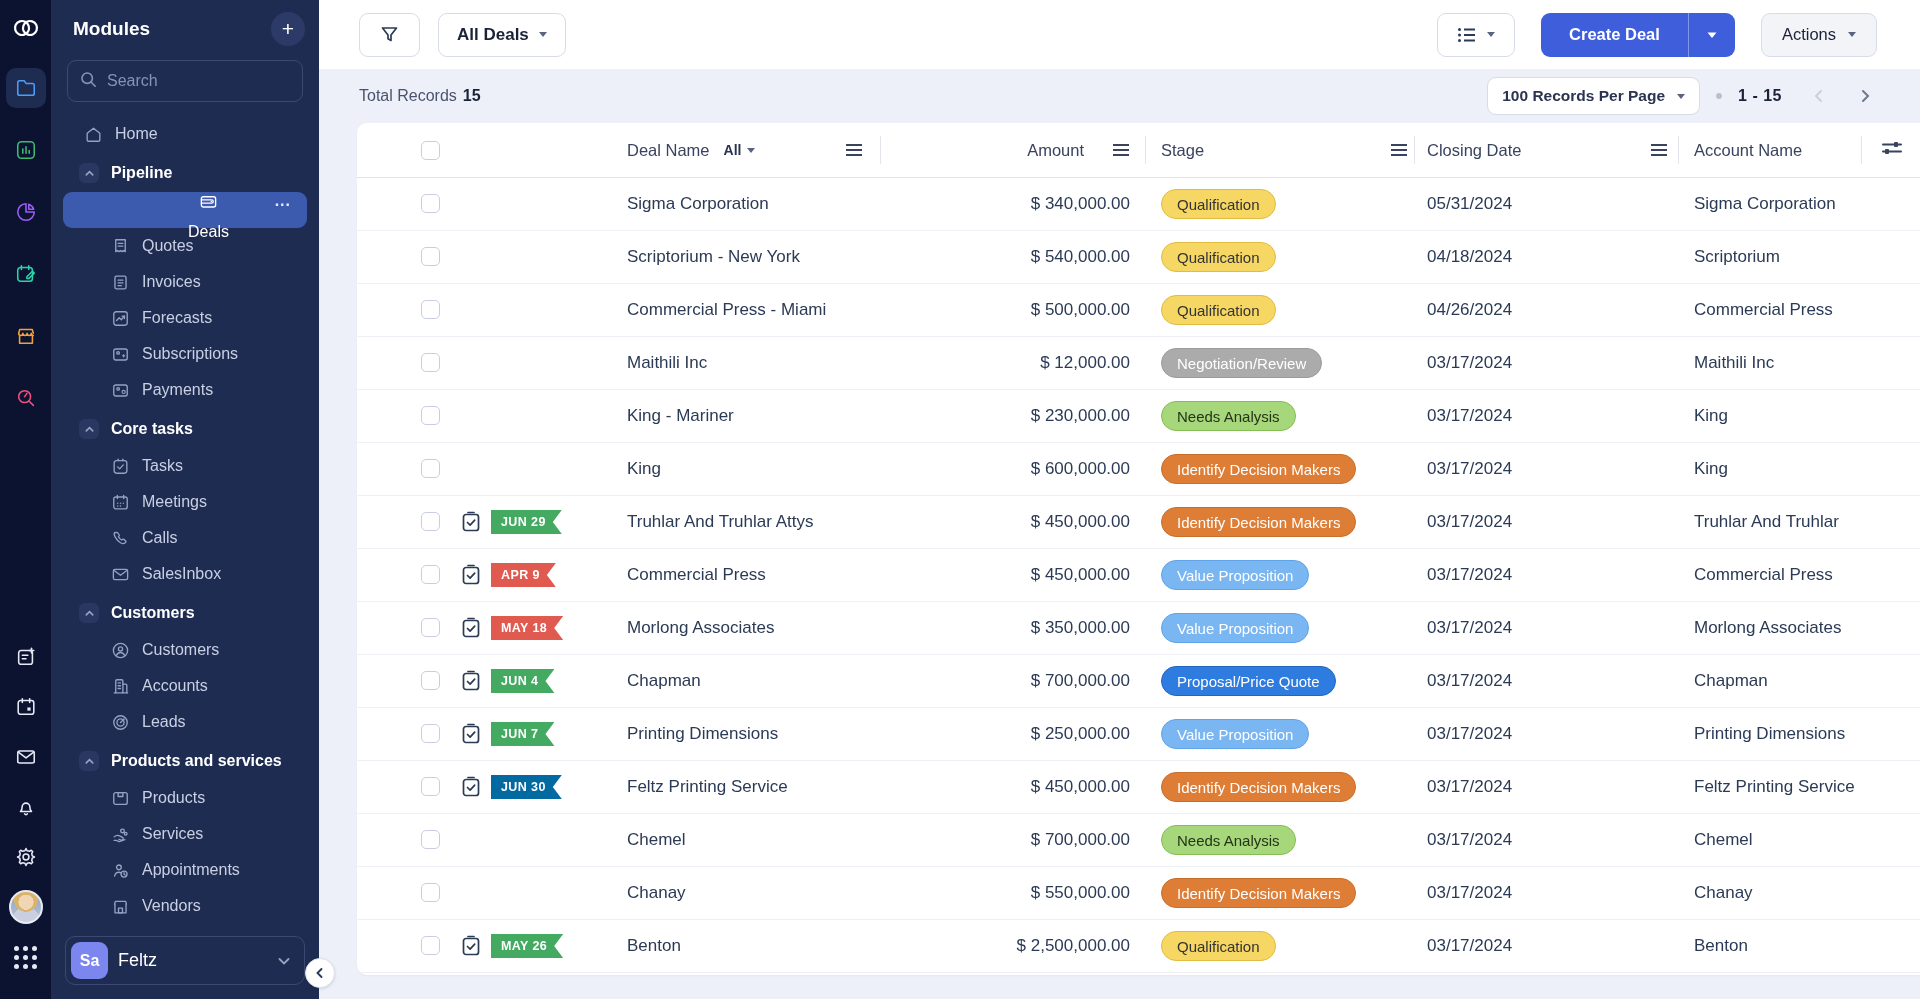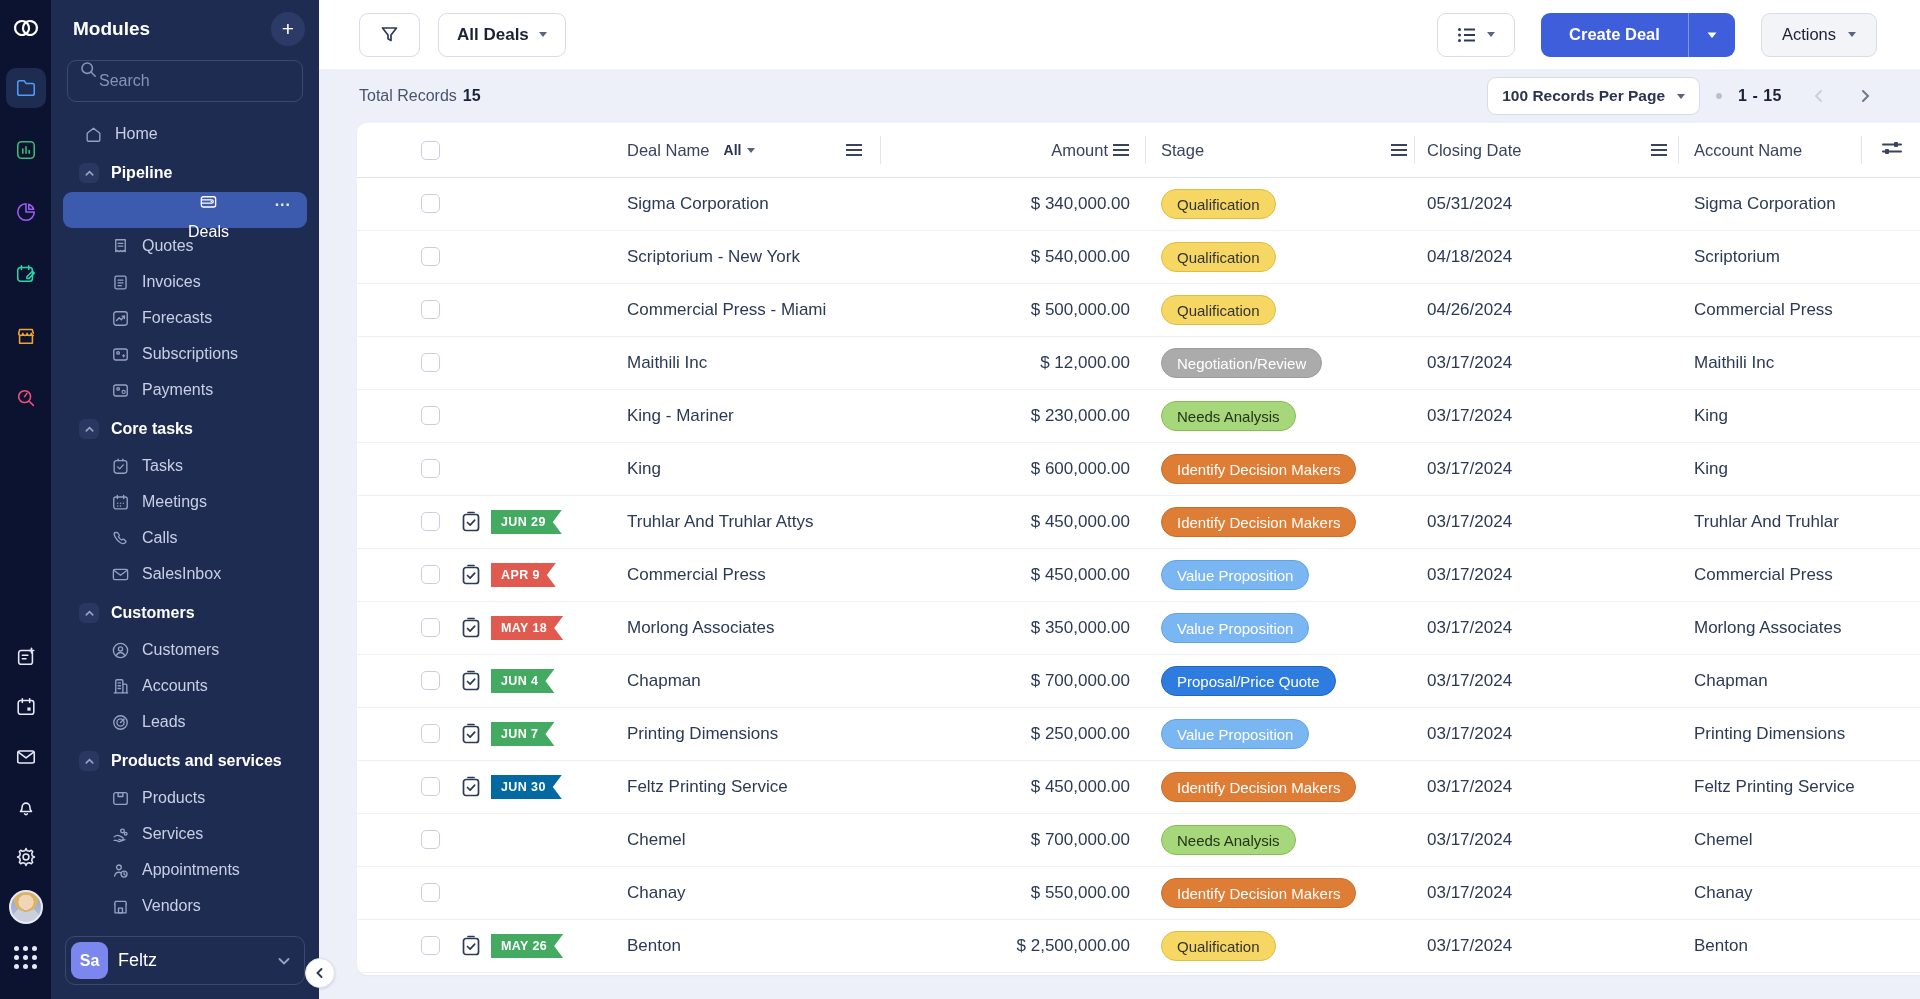--- a/index.html
+++ b/index.html
@@ -19,21 +19,21 @@
     linear-gradient(#8FA3C0,#B9C4D8);
     border:2px solid #E8EBF2;box-sizing:border-box;}
   .griddots{display:grid;grid-template-columns:repeat(3,5px);grid-gap:4px;}
   .griddots i{width:5px;height:5px;border-radius:50%;background:#E6EAF5;}
 
   
   .sidebar{width:268px;background:#1F2C52;flex-shrink:0;position:relative;display:flex;flex-direction:column;color:#C9D0E4;}
   .sb-head{display:flex;align-items:center;justify-content:space-between;padding:12px 14px 8px 22px;}
   .sb-title{color:#FFFFFF;font-size:19px;font-weight:bold;}
   .sb-plus{width:34px;height:34px;border-radius:50%;background:#2C3A67;color:#FFF;display:flex;align-items:center;justify-content:center;font-size:21px;cursor:pointer;}
-  .sb-search{margin:6px 16px 12px;height:40px;border:1px solid #3C4871;border-radius:9px;display:flex;padding:0 12px;}
+  .sb-search{margin:6px 16px 12px;height:40px;border:1px solid #3C4871;border-radius:9px;display:flex;align-items:center;padding:0 12px;gap:8px;}
   .sb-search input{background:transparent;border:none;outline:none;color:#C9D0E4;font-size:16px;width:100%;font-family:"Liberation Sans",sans-serif;}
   .sb-search input::placeholder{color:#8792B5;}
   .nav{flex:1;overflow:hidden;padding:2px 0 0;}
   .nav-item{height:36px;display:flex;align-items:center;gap:12px;padding-left:59px;font-size:16px;color:#C9D0E4;cursor:pointer;position:relative;}
   .nav-item.top{padding-left:32px;}
   .nav-item .nico{width:20px;display:flex;justify-content:center;color:#96A1C3;}
   .nav-sec{height:38px;display:flex;align-items:center;gap:12px;padding-left:28px;cursor:pointer;margin-top:2px;}
   .nav-sec .chev{width:20px;height:20px;border-radius:6px;background:#2A3760;display:flex;align-items:center;justify-content:center;}
   .nav-sec .slabel{color:#FFFFFF;font-weight:bold;font-size:16px;}
   .nav-item.active{margin:0 12px;padding-left:47px;border-radius:9px;background:#3D5BAE;color:#FFFFFF;flex-direction:column;}
@@ -552,21 +552,21 @@
         </span>
         <span class="hcell" style="left:488px;">
             <span class="hamb">
           <svg width="18" height="14" viewBox="0 0 18 14" stroke="#39435E" stroke-width="2">
                 <line x1="1" y1="2" x2="17" y2="2"></line>
                 <line x1="1" y1="7" x2="17" y2="7"></line>
                 <line x1="1" y1="12" x2="17" y2="12"></line>
               </svg>
             </span>
         </span>
-        <span class="hcell" style="right:790px;gap:4px;">
+        <span class="hcell" style="right:790px;gap:28px;">
           <span>Amount</span>
           <span class="hamb">
             <svg width="18" height="14" viewBox="0 0 18 14" stroke="#39435E" stroke-width="2">
                 <line x1="1" y1="2" x2="17" y2="2"></line>
                 <line x1="1" y1="7" x2="17" y2="7"></line>
                 <line x1="1" y1="12" x2="17" y2="12"></line>
               </svg>
             </span>
         </span>
         <span class="hcell" style="left:804px;">

